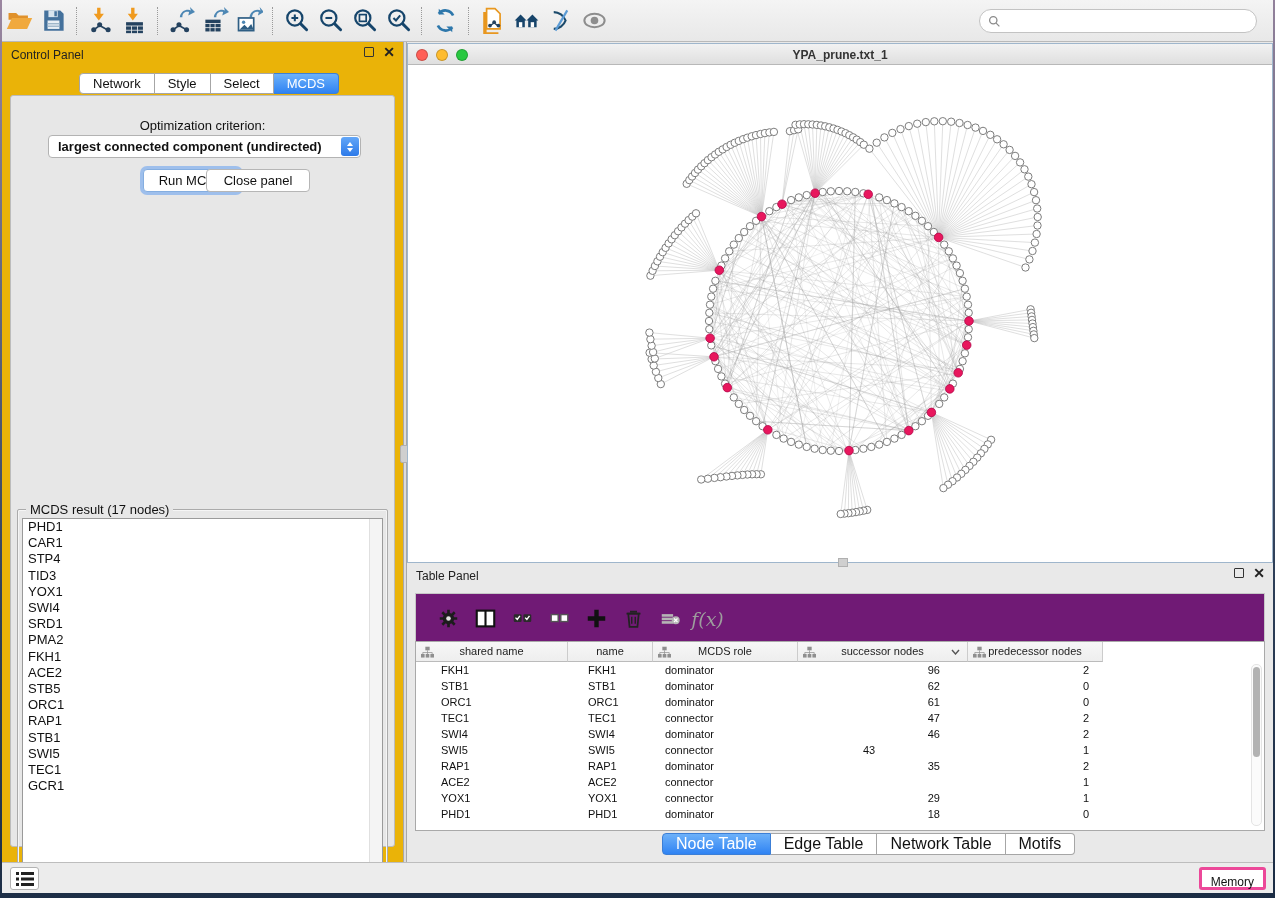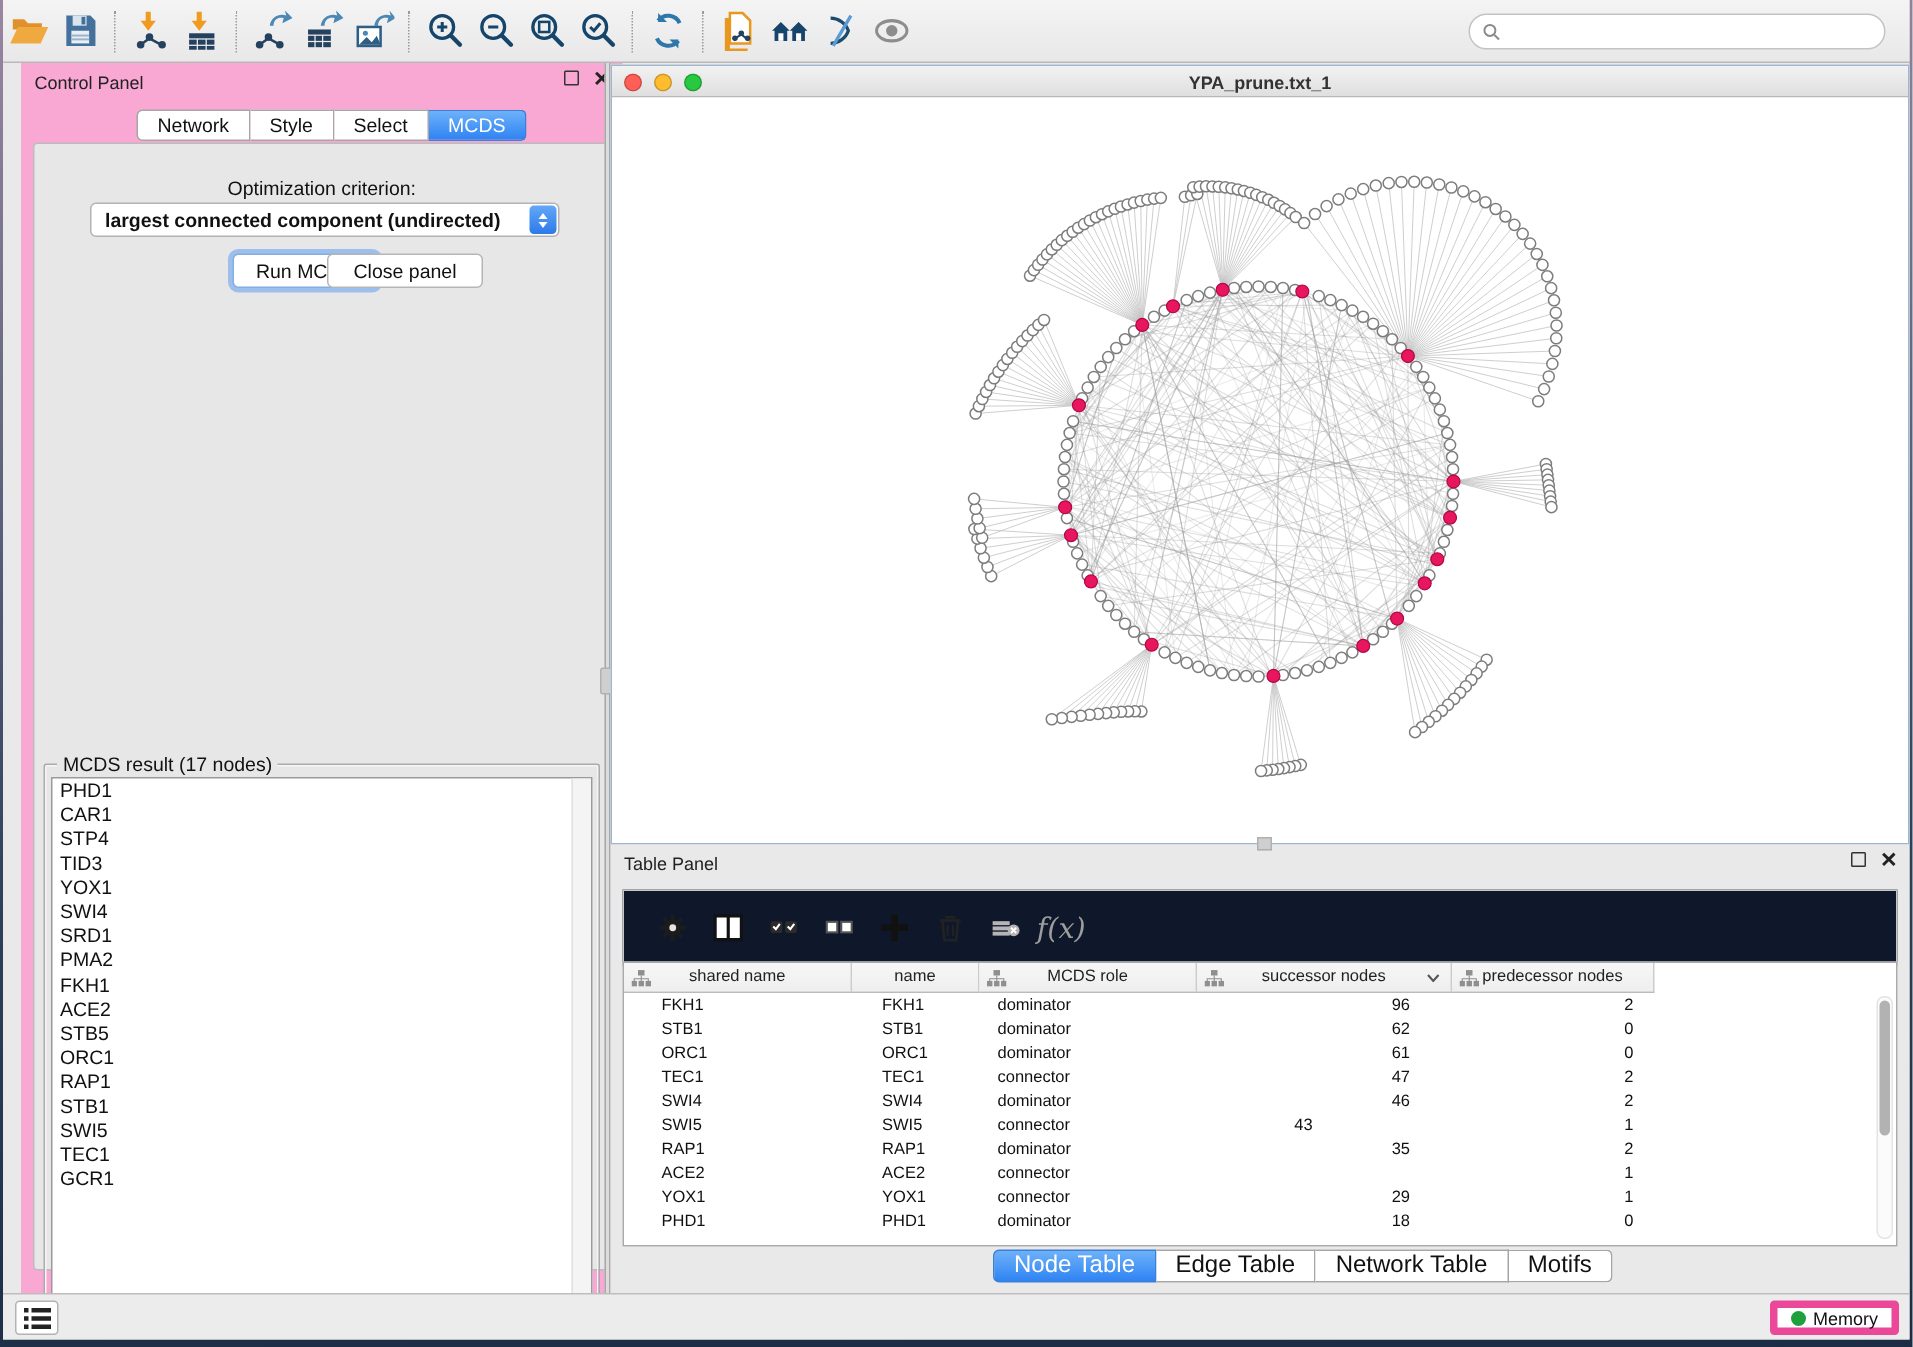--- a/index.html
+++ b/index.html
@@ -18,21 +18,21 @@
   .tb-ic svg { width:27px; height:27px; }
   .tb-sep { width:1px; height:28px; border-left:1px dotted #9a9a9a; margin:0 6px; }
   .searchbox { position:absolute; right:16px; top:9px; width:278px; height:24px;
     background:#fff; border:1px solid #c3c3c3; border-radius:12px;
     display:flex; align-items:center; padding-left:8px; }
   .searchbox svg { width:13px; height:13px; }
   .searchbox input { border:none; outline:none; flex:1; font-size:12px; background:transparent;
     font-family:"Liberation Sans",sans-serif; padding:0 8px 0 4px; }
 
   
-  .cpanel { position:absolute; left:12px; top:42px; width:401px; height:820px; background:#f9a8d4; }
+  .cpanel { position:absolute; left:0; top:42px; width:401px; height:820px; background:#eab308; }
   .panel-titlebar { position:absolute; left:0; top:0; right:0; height:24px; }
   .panel-title { position:absolute; left:9px; top:6px; font-size:12px; color:#222; }
   .win-btns { position:absolute; right:8px; top:5px; display:flex; gap:9px; align-items:center; }
   .float-ic { width:10px; height:10px; border:1.5px solid #333; border-radius:1px; }
   .close-ic { font-size:14px; font-weight:bold; color:#222; line-height:10px; }
 
   .seg { display:flex; }
   .seg .t { height:21px; line-height:19px; padding:0 13px; font-size:13px; color:#111;
     background:#fff; border:1px solid #a6a6a6; border-left:none; cursor:default; }
   .seg .t:first-child { border-left:1px solid #a6a6a6; border-radius:4px 0 0 4px; }
@@ -79,21 +79,21 @@
   .tlight { width:12px; height:12px; border-radius:50%; border:.5px solid rgba(0,0,0,.2); }
   .net-title { position:absolute; left:0; right:0; top:4px; text-align:center;
     font-size:12px; font-weight:bold; color:#333; }
   .netview { position:absolute; left:0; top:21px; right:0; bottom:0; background:#fff; }
   .hsplit-grip { position:absolute; left:430px; bottom:-5px; width:10px; height:9px;
     background:#cfcfcf; border:1px solid #b0b0b0; z-index:5; }
 
   
   .tpanel { position:absolute; left:405px; top:563px; width:866px; height:299px; background:#e9e9e9; }
   .tp-toolbar { position:absolute; left:8px; top:30px; width:850px; height:51px;
-    background:#0f172a; border:1px solid #c7c7c7; display:flex; align-items:center; padding-left:14px; }
+    background:#701a75; border:1px solid #c7c7c7; display:flex; align-items:center; padding-left:14px; }
   .tp-ic { width:37px; height:30px; display:flex; align-items:center; justify-content:center; }
   .tp-ic svg { width:21px; height:21px; }
   .fx { font-family:"DejaVu Serif", serif; font-style:italic; font-size:19px; color:#9d9d9d; }
 
   .tbl-wrap { position:absolute; left:8px; top:78px; width:850px; height:190px;
     background:#fff; border:1px solid #a9a9a9; overflow:hidden; }
   .tbl-header { position:absolute; left:0; top:0; height:20px; display:flex; }
   .th { position:relative; height:20px; background:linear-gradient(#f7f7f7,#eee);
     border-right:1px solid #ccc; border-bottom:1px solid #bbb;
     font-size:11px; color:#222; text-align:center; line-height:19px; }
@@ -108,22 +108,22 @@
 
   .tp-tabs { position:absolute; left:255px; top:270px; }
   .tp-tabs .t { font-size:16px; height:22px; line-height:20px; }
 
   
   .statusbar { position:absolute; left:0; top:862px; right:0; height:31px;
     background:#ececec; border-top:1px solid #bdbdbd; }
   .list-btn { position:absolute; left:8px; top:4px; width:29px; height:23px; background:#fff;
     border:1px solid #b3b3b3; border-radius:3px; display:flex; align-items:center; justify-content:center; }
   .mem-btn { position:absolute; right:7px; top:4px; height:23px; background:#fff;
-    border:5px solid #ec4899; border-radius:3px; display:flex; align-items:center;
-    gap:5px; padding:0 9px; font-size:12px; color:#111; }
+    border:3px solid #ec4899; border-radius:3px; display:flex; align-items:center;
+    gap:5px; padding:0 9px; font-size:12px; color:#111;flex-direction:column; }
   .mem-dot { width:10px; height:10px; border-radius:50%; background:#1ea03c; }
 </style>
 </head>
 <body>
 
 <div class="app">
 
   <div class="toolbar">
     <div class="tb-ic">
         <svg viewBox="0 0 32 32">

